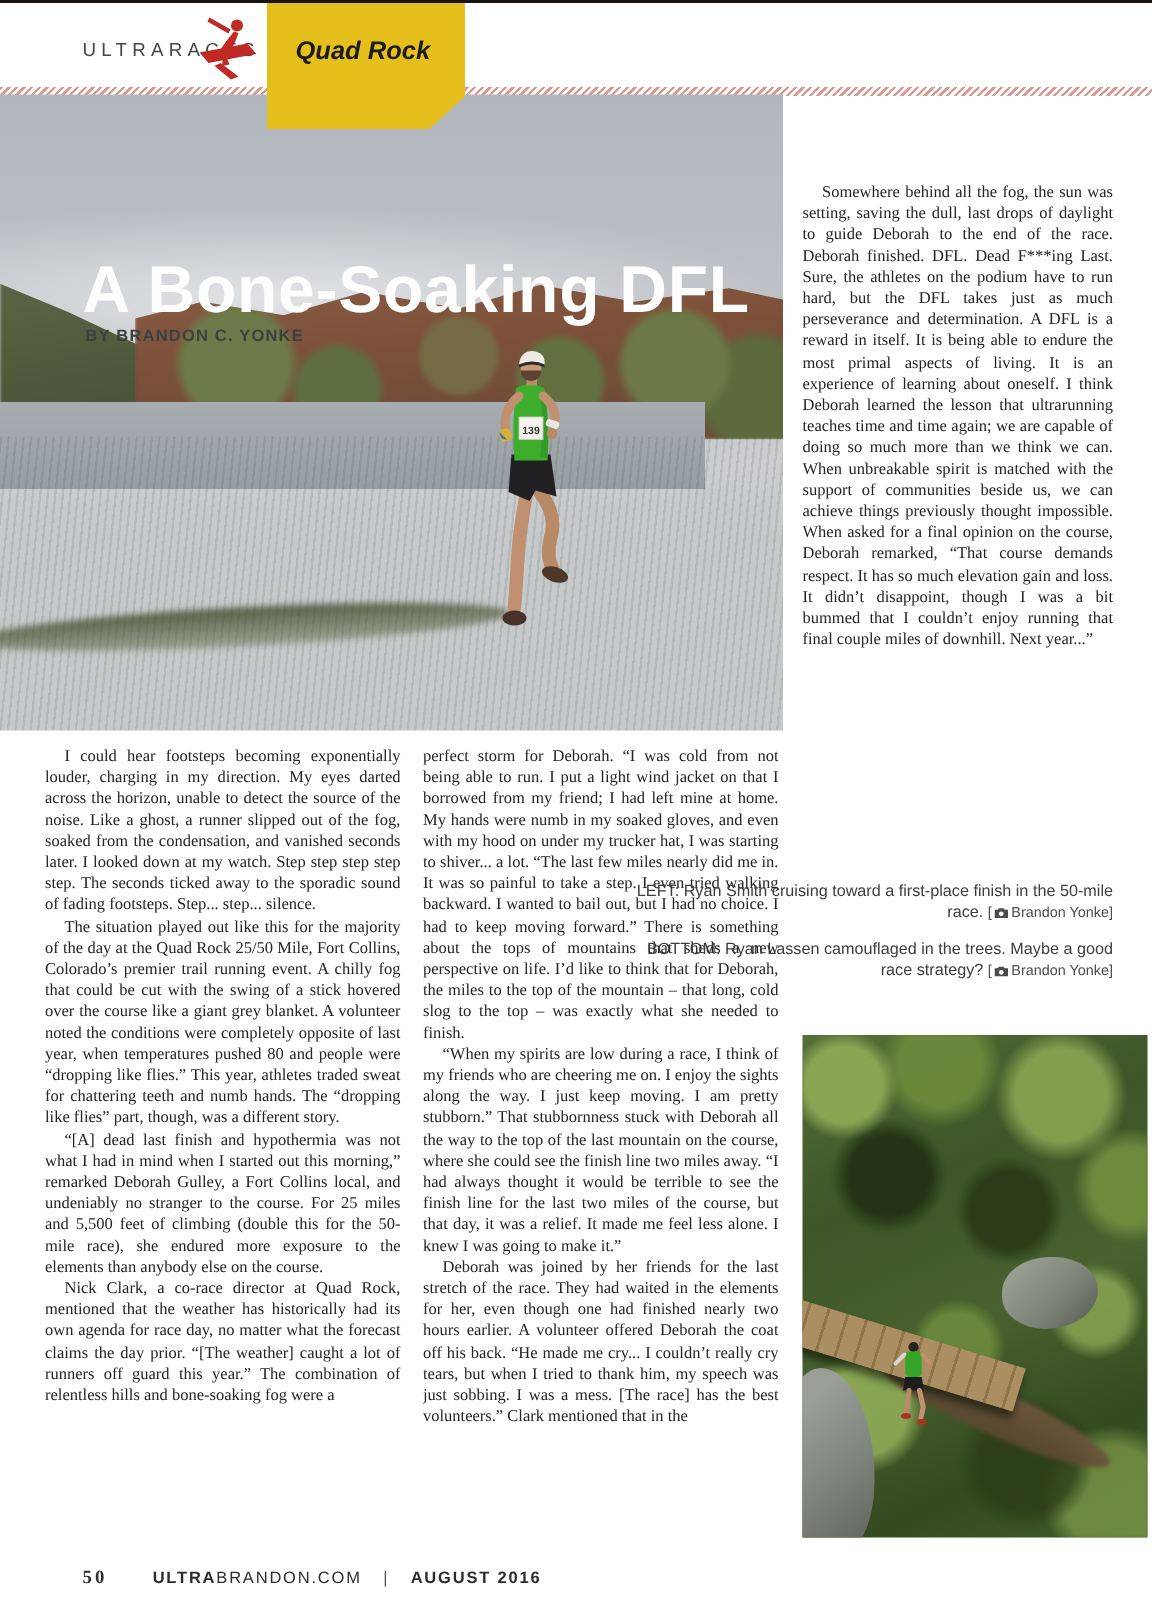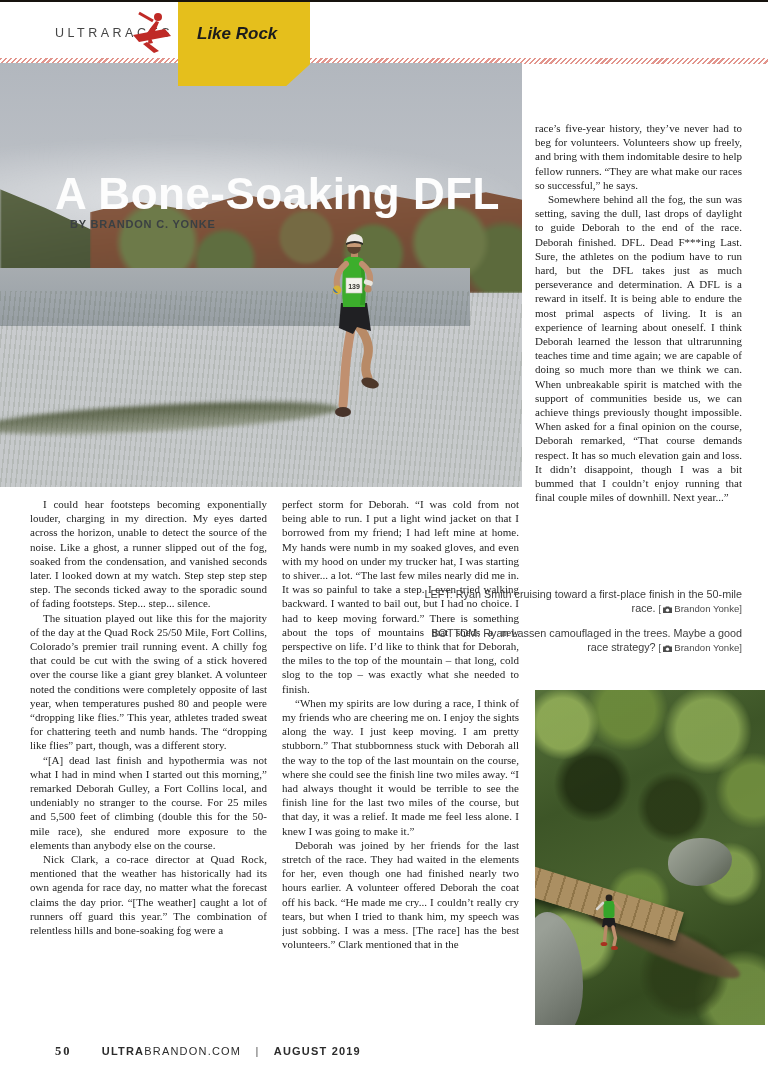--- a/index.html
+++ b/index.html
@@ -48,21 +48,21 @@
          linear-gradient(175deg,#95a35e 0%,#84945০ 0%,#84944f 35%,#6f8342 65%,#647a3c 100%);}
   .m-grass-tex{position:absolute;left:0;top:228px;width:522px;height:196px;opacity:.5;
         background:repeating-linear-gradient(96deg,rgba(38,55,18,.22) 0 1.5px,rgba(0,0,0,0) 1.5px 5px);}
   .m-trench{position:absolute;left:-20px;top:342px;width:360px;height:26px;transform:rotate(-3deg);
         border-radius:50%;filter:blur(2px);
         background:linear-gradient(rgba(52,62,28,.75),rgba(80,92,44,.35));}
   .m-runner{position:absolute;left:322px;top:168px;width:66px;height:196px;}
   .title{position:absolute;left:55px;top:106px;z-index:6;font-family:"Liberation Sans",sans-serif;
         font-weight:bold;font-size:44px;color:#fdfdfd;letter-spacing:.5px;}
   .byline{position:absolute;left:57px;top:155px;z-index:6;font-family:"Liberation Sans",sans-serif;
-        font-weight:bold;font-size:11px;color:#3b4043;letter-spacing:.8px;margin-left:13px;}
+        font-weight:bold;font-size:11px;color:#3b4043;letter-spacing:.8px;}
 
   
   .col{position:absolute;top:497px;color:#232323;font-size:11px;line-height:14.2px;
         text-align:justify;overflow:hidden;}
   .col p{margin:0;}
   .col p.ind{text-indent:13px;}
   .col1{left:30px;width:237px;height:543px;}
   .col2{left:282px;width:237px;height:543px;}
   .col3{left:535px;top:121px;width:207px;height:448px;}
   .end-run-icon{display:inline-block;vertical-align:-2px;margin-left:4px;}
@@ -121,21 +121,21 @@
     <g fill="#bf2a26" stroke="#bf2a26">
       <circle cx="27" cy="6" r="4" stroke="none"></circle>
       <path d="M8 2 L22 10" stroke-width="3" fill="none"></path>
       <path d="M25 10 Q20 16 16 22 L22 24 Q26 17 28 11 Z" stroke="none"></path>
       <path d="M2 24 L34 18 L40 25 L8 31 Z M18 22 l4 10 l-5 1 Z" stroke="none"></path>
       <path d="M16 31 L28 40 L23 42 L12 33 Z" stroke="none"></path>
     </g>
   </svg>
   <div class="hatch"></div>
   <div class="tab">
-    <div class="tab-label">Like Rock</div>
+    <div class="tab-label">Quad Rock</div>
   </div>
 
   <div class="main-photo">
     <div class="m-fog"></div>
     <div class="m-slope"></div>
     <div class="m-ridge"></div>
     <div class="m-lake"></div>
     <div class="m-grass"></div>
     <div class="m-grass-tex"></div>
     <div class="m-trench"></div>
@@ -178,21 +178,20 @@
     <p class="ind">The situation played out like this for the majority of the day at the Quad Rock 25/50 Mile, Fort Collins, Colorado’s premier trail running event. A chilly fog that could be cut with the swing of a stick hovered over the course like a giant grey blanket. A volunteer noted the conditions were completely opposite of last year, when temperatures pushed 80 and people were “dropping like flies.” This year, athletes traded sweat for chattering teeth and numb hands. The “dropping like flies” part, though, was a different story.</p>
     <p class="ind">“[A] dead last finish and hypothermia was not what I had in mind when I started out this morning,” remarked Deborah Gulley, a Fort Collins local, and undeniably no stranger to the course. For 25 miles and 5,500 feet of climbing (double this for the 50-mile race), she endured more exposure to the elements than anybody else on the course.</p>
     <p class="ind">Nick Clark, a co-race director at Quad Rock, mentioned that the weather has historically had its own agenda for race day, no matter what the forecast claims the day prior. “[The weather] caught a lot of runners off guard this year.” The combination of relentless hills and bone-soaking fog were a</p>
   </div>
   <div class="col col2">
     <p>perfect storm for Deborah. “I was cold from not being able to run. I put a light wind jacket on that I borrowed from my friend; I had left mine at home. My hands were numb in my soaked gloves, and even with my hood on under my trucker hat, I was starting to shiver... a lot. “The last few miles nearly did me in. It was so painful to take a step. I even tried walking backward. I wanted to bail out, but I had no choice. I had to keep moving forward.” There is something about the tops of mountains that sheds a new perspective on life. I’d like to think that for Deborah, the miles to the top of the mountain – that long, cold slog to the top – was exactly what she needed to finish.</p>
     <p class="ind">“When my spirits are low during a race, I think of my friends who are cheering me on. I enjoy the sights along the way. I just keep moving. I am pretty stubborn.” That stubbornness stuck with Deborah all the way to the top of the last mountain on the course, where she could see the finish line two miles away. “I had always thought it would be terrible to see the finish line for the last two miles of the course, but that day, it was a relief. It made me feel less alone. I knew I was going to make it.”</p>
     <p class="ind">Deborah was joined by her friends for the last stretch of the race. They had waited in the elements for her, even though one had finished nearly two hours earlier. A volunteer offered Deborah the coat off his back. “He made me cry... I couldn’t really cry tears, but when I tried to thank him, my speech was just sobbing. I was a mess. [The race] has the best volunteers.” Clark mentioned that in the</p>
   </div>
   <div class="col col3">
-    <p>race’s five-year history, they’ve never had to beg for volunteers. Volunteers show up freely, and bring with them indomitable desire to help fellow runners. “They are what make our races so successful,” he says.</p>
     <p class="ind">Somewhere behind all the fog, the sun was setting, saving the dull, last drops of daylight to guide Deborah to the end of the race. Deborah finished. DFL. Dead F***ing Last. Sure, the athletes on the podium have to run hard, but the DFL takes just as much perseverance and determination. A DFL is a reward in itself. It is being able to endure the most primal aspects of living. It is an experience of learning about oneself. I think Deborah learned the lesson that ultrarunning teaches time and time again; we are capable of doing so much more than we think we can. When unbreakable spirit is matched with the support of communities beside us, we can achieve things previously thought impossible. When asked for a final opinion on the course, Deborah remarked, “That course demands respect. It has so much elevation gain and loss. It didn’t disappoint, though I was a bit bummed that I couldn’t enjoy running that final couple miles of downhill. Next year...”</p>
   </div>
 
   <div class="captions">
     <div class="caption">
       <span>LEFT: Ryan Smith cruising toward a first-place finish in the 50-mile race.</span>
       <span class="credit"><span>[</span><svg class="cam" width="9" height="7" viewBox="0 0 9 7">
             <path d="M0 1.5 h2.2 l.7-1 h3.2 l.7 1 H9 V7 H0 Z" fill="#4c4c4c"></path>
             <circle cx="4.5" cy="4.2" r="1.6" fill="#fff"></circle>
           </svg><span>Brandon Yonke</span><span>]</span></span>
@@ -222,15 +221,15 @@
       <path d="M21 34 L23.5 45 L22 52" stroke="#c09070" stroke-width="3.4" stroke-linecap="round" fill="none"></path>
       <ellipse cx="12" cy="51" rx="3.4" ry="2" fill="#a8321f"></ellipse>
       <ellipse cx="22.5" cy="55" rx="3.4" ry="2" fill="#a8321f"></ellipse>
     </svg>
   </div>
 
   <div class="footer">
     <span class="pg">50</span>
     <span class="b">ULTRA</span><span>BRANDON.COM</span>
     <span class="sep">|</span>
-    <span class="b">AUGUST 2019</span>
+    <span class="b">AUGUST 2016</span>
   </div>
 </div>
 
 </body></html>

